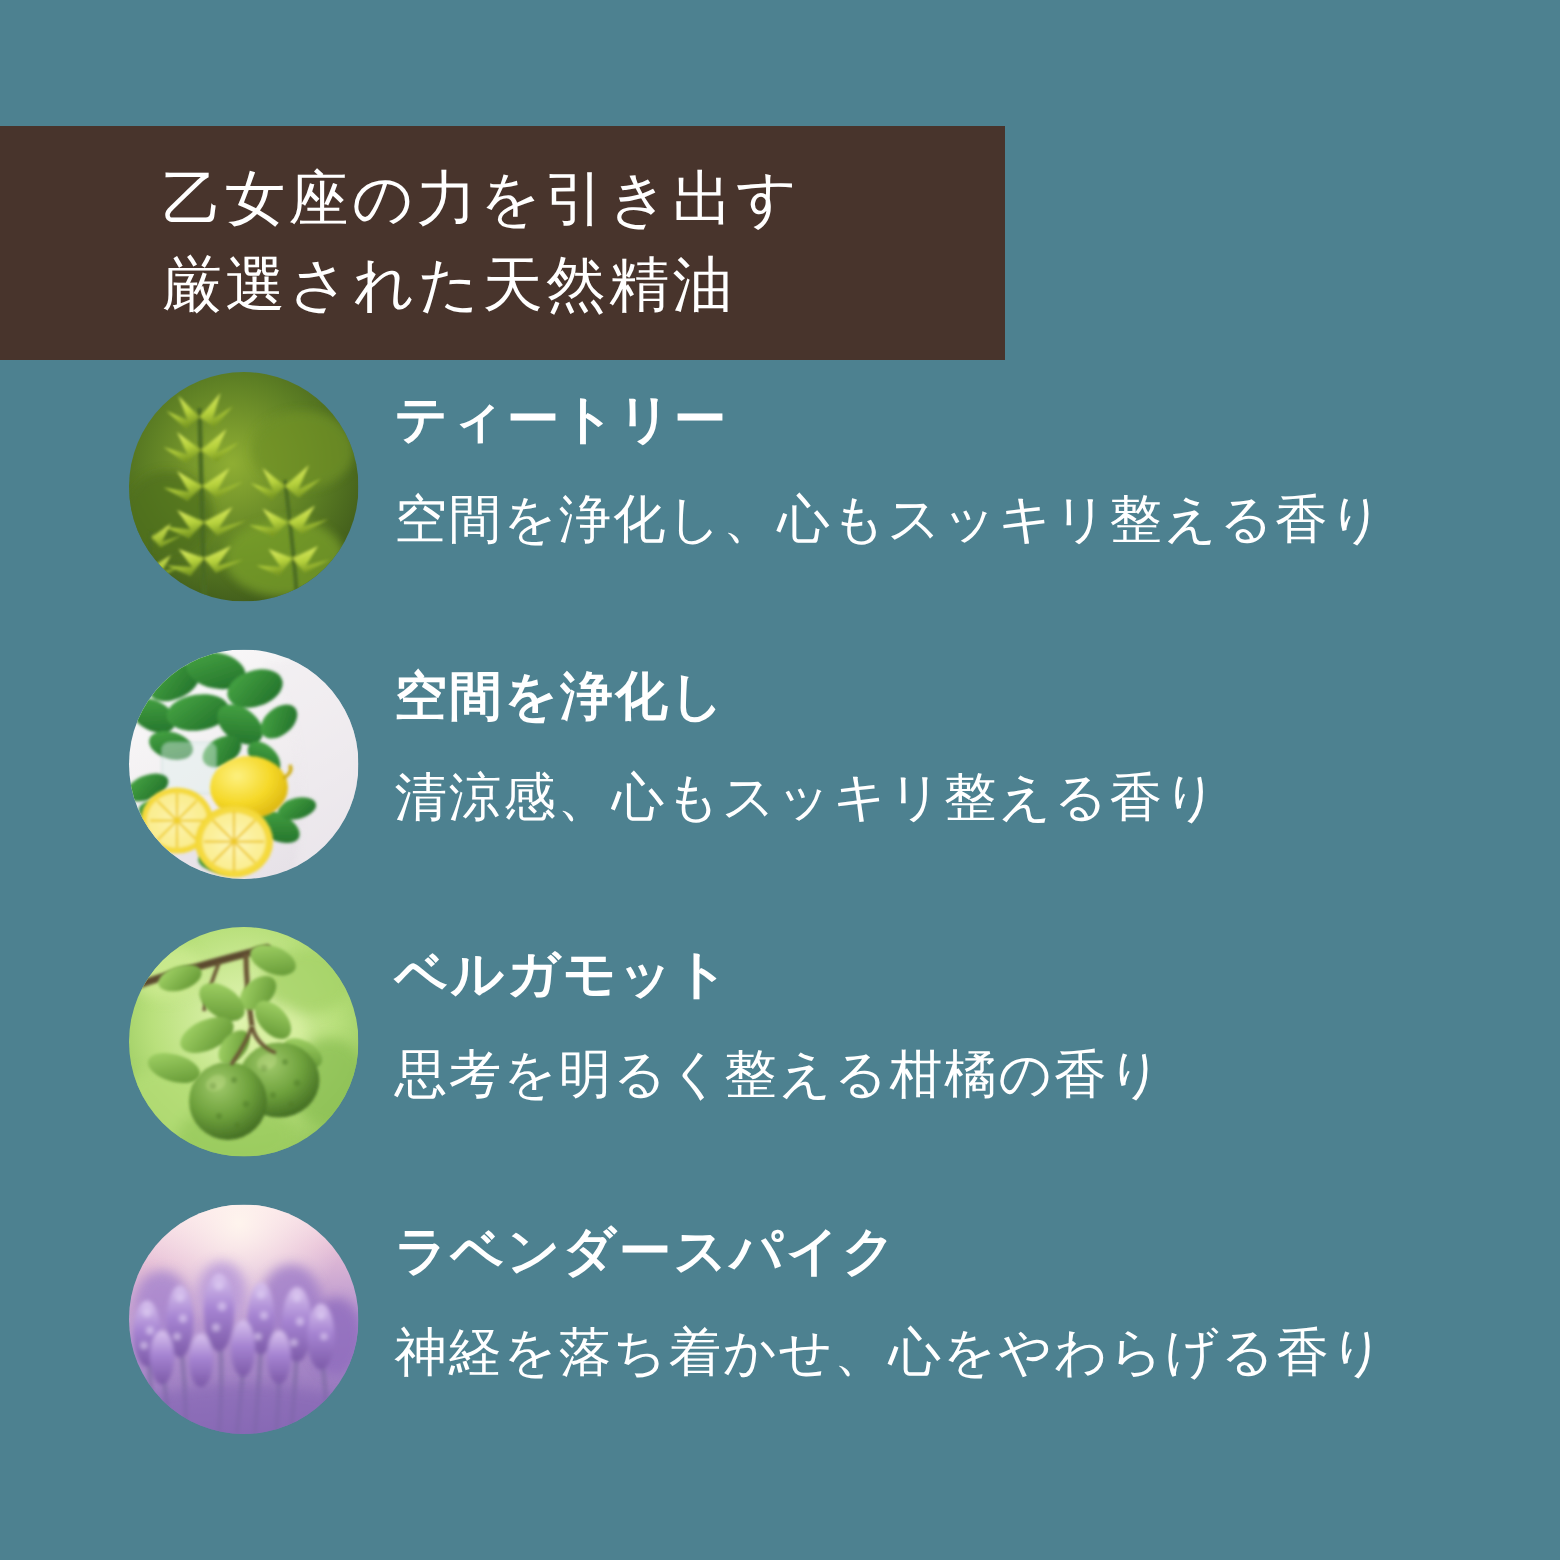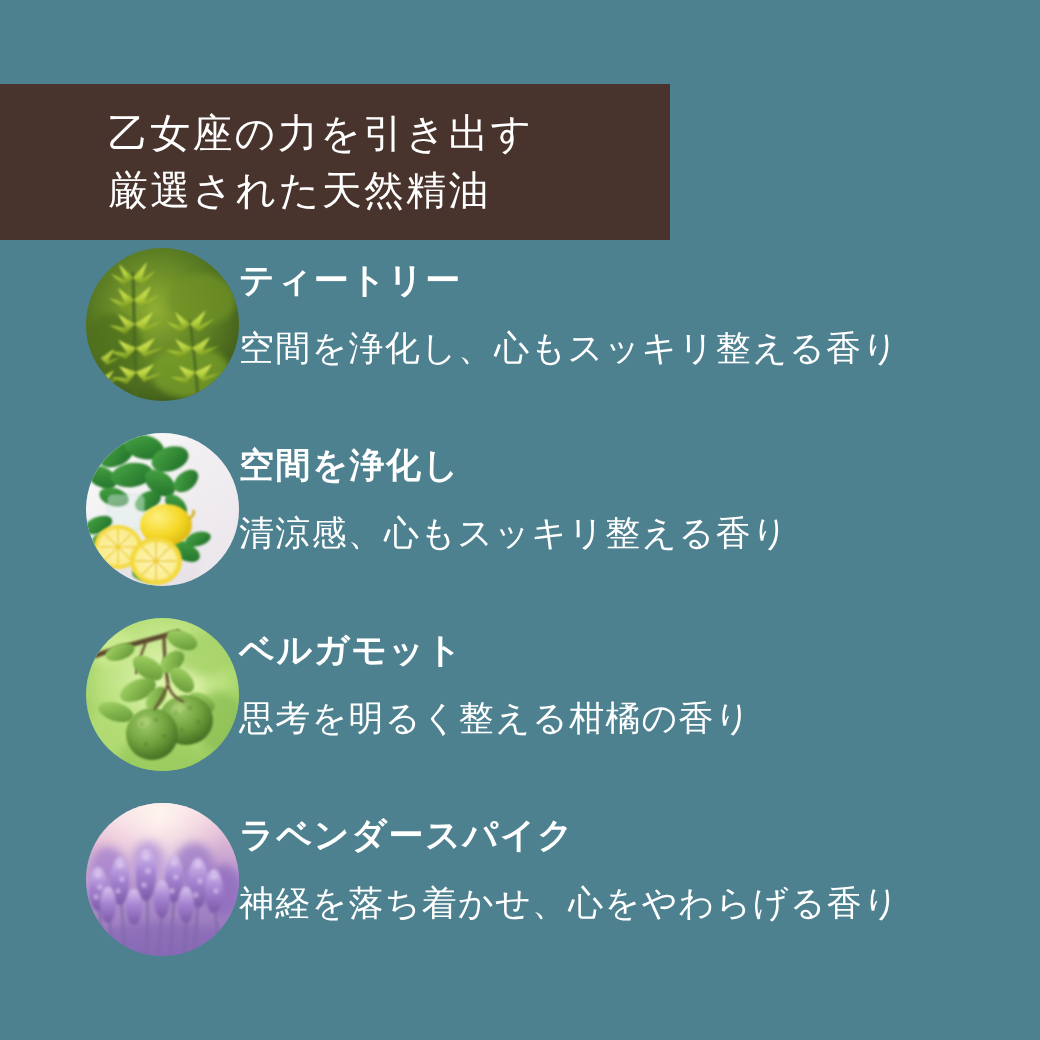--- a/index.html
+++ b/index.html
@@ -73,41 +73,42 @@
     width: 153px;
     height: 153px;
     border-radius: 50%;
     overflow: hidden;
     position: relative;
     filter: blur(0.3px);
   }
   .thumb svg { display: block; width: 153px; height: 153px; }
 
   .oil-text {
+    margin-left: 24px;
     padding-top: 12px;
     display: flex;
     flex-direction: column;
   }
   .oil-name {
     color: #ffffff;
     font-size: 35px;
     font-weight: 700;
     letter-spacing: 0.045em;
     line-height: 1.15;
     font-family: "DejaVu Serif", "Liberation Serif", serif;
     white-space: nowrap;
   }
   .oil-desc {
     color: #ffffff;
     font-size: 35px;
     font-weight: 400;
     letter-spacing: 0.035em;
     line-height: 1.2;
     margin-top: 28px;
-    font-family: Liberation Serif, serif;
+    font-family: Liberation Mono, monospace;
     white-space: nowrap;
   }
 </style>
 </head>
 <body>
 
 <div class="poster">
 
   <div class="header-band">
     <div class="header-line">乙女座の力を引き出す</div>

